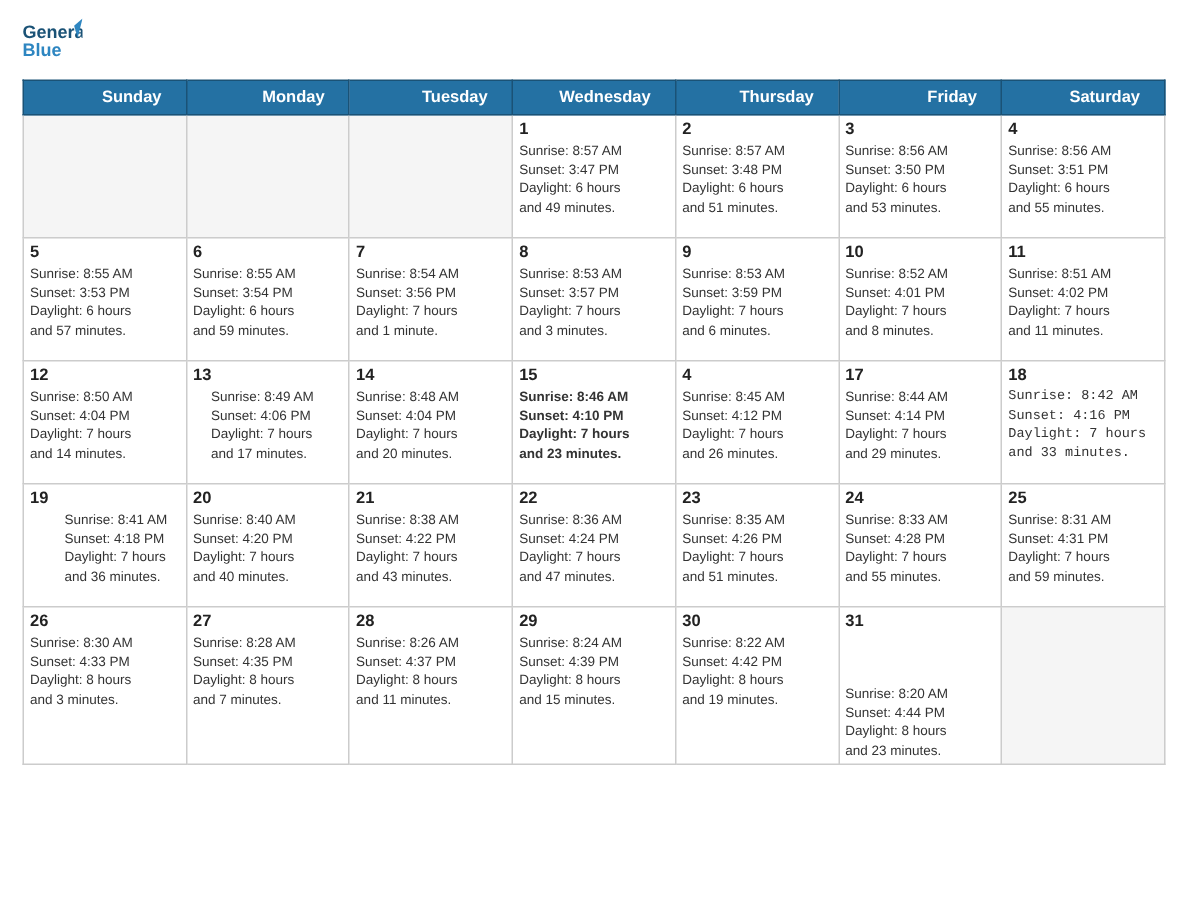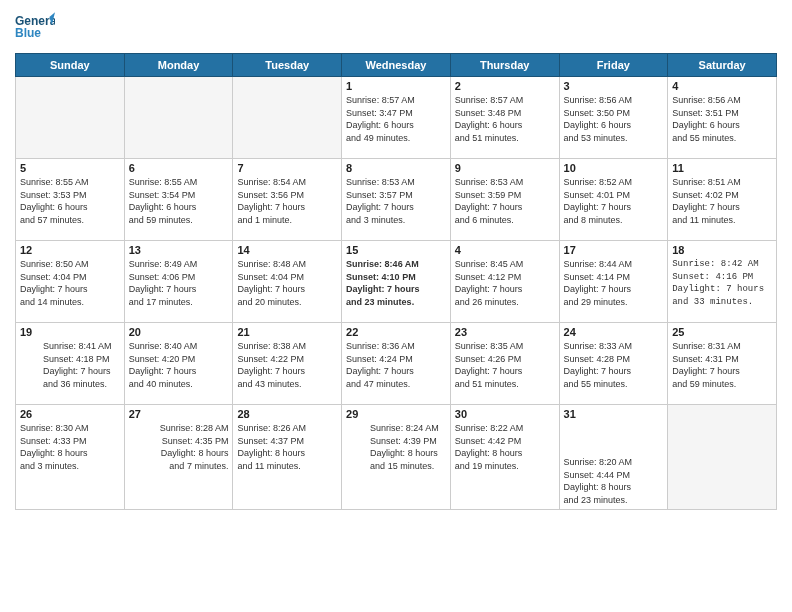--- a/index.html
+++ b/index.html
@@ -45,22 +45,22 @@
     table {
       width: 100%;
       border-collapse: collapse;
       table-layout: fixed;
     }
     th {
       background-color: #2471a3;
       color: #fff;
       font-size: 11px;
       font-weight: bold;
-      padding: 5px 0;
-      text-align: center;
+      padding: 5px 16px;
+      text-align: right;
       border: 1px solid #1a5276;
     }
     td {
       vertical-align: top;
       border: 1px solid #ccc;
       padding: 3px 4px;
       font-size: 9.5px;
       color: #333;
       height: 82px;
       background: #fff;
@@ -198,21 +198,21 @@
         <tr>
           <td>
             <div class="day-num">12</div>
             <div class="day-info" style="white-space: pre-line;">Sunrise: 8:50 AM
 Sunset: 4:04 PM
 Daylight: 7 hours
 and 14 minutes.</div>
           </td>
           <td>
             <div class="day-num">13</div>
-            <div class="day-info" style="white-space: pre-line;">Sunrise: 8:49 AM
+            <div class="day-info" style="white-space: pre-line; margin-left: 12px;">Sunrise: 8:49 AM
 Sunset: 4:06 PM
 Daylight: 7 hours
 and 17 minutes.</div>
           </td>
           <td>
             <div class="day-num">14</div>
             <div class="day-info" style="white-space: pre-line;">Sunrise: 8:48 AM
 Sunset: 4:04 PM
 Daylight: 7 hours
 and 20 minutes.</div>
@@ -300,35 +300,35 @@
         <tr>
           <td>
             <div class="day-num">26</div>
             <div class="day-info" style="white-space: pre-line;">Sunrise: 8:30 AM
 Sunset: 4:33 PM
 Daylight: 8 hours
 and 3 minutes.</div>
           </td>
           <td>
             <div class="day-num">27</div>
-            <div class="day-info" style="white-space: pre-line; text-align: right;">Sunrise: 8:28 AM
+            <div class="day-info" style="white-space: pre-line;">Sunrise: 8:28 AM
 Sunset: 4:35 PM
 Daylight: 8 hours
 and 7 minutes.</div>
           </td>
           <td>
             <div class="day-num">28</div>
             <div class="day-info" style="white-space: pre-line;">Sunrise: 8:26 AM
 Sunset: 4:37 PM
 Daylight: 8 hours
 and 11 minutes.</div>
           </td>
           <td>
             <div class="day-num">29</div>
-            <div class="day-info" style="white-space: pre-line; margin-left: 24px;">Sunrise: 8:24 AM
+            <div class="day-info" style="white-space: pre-line;">Sunrise: 8:24 AM
 Sunset: 4:39 PM
 Daylight: 8 hours
 and 15 minutes.</div>
           </td>
           <td>
             <div class="day-num">30</div>
             <div class="day-info" style="white-space: pre-line;">Sunrise: 8:22 AM
 Sunset: 4:42 PM
 Daylight: 8 hours
 and 19 minutes.</div>

